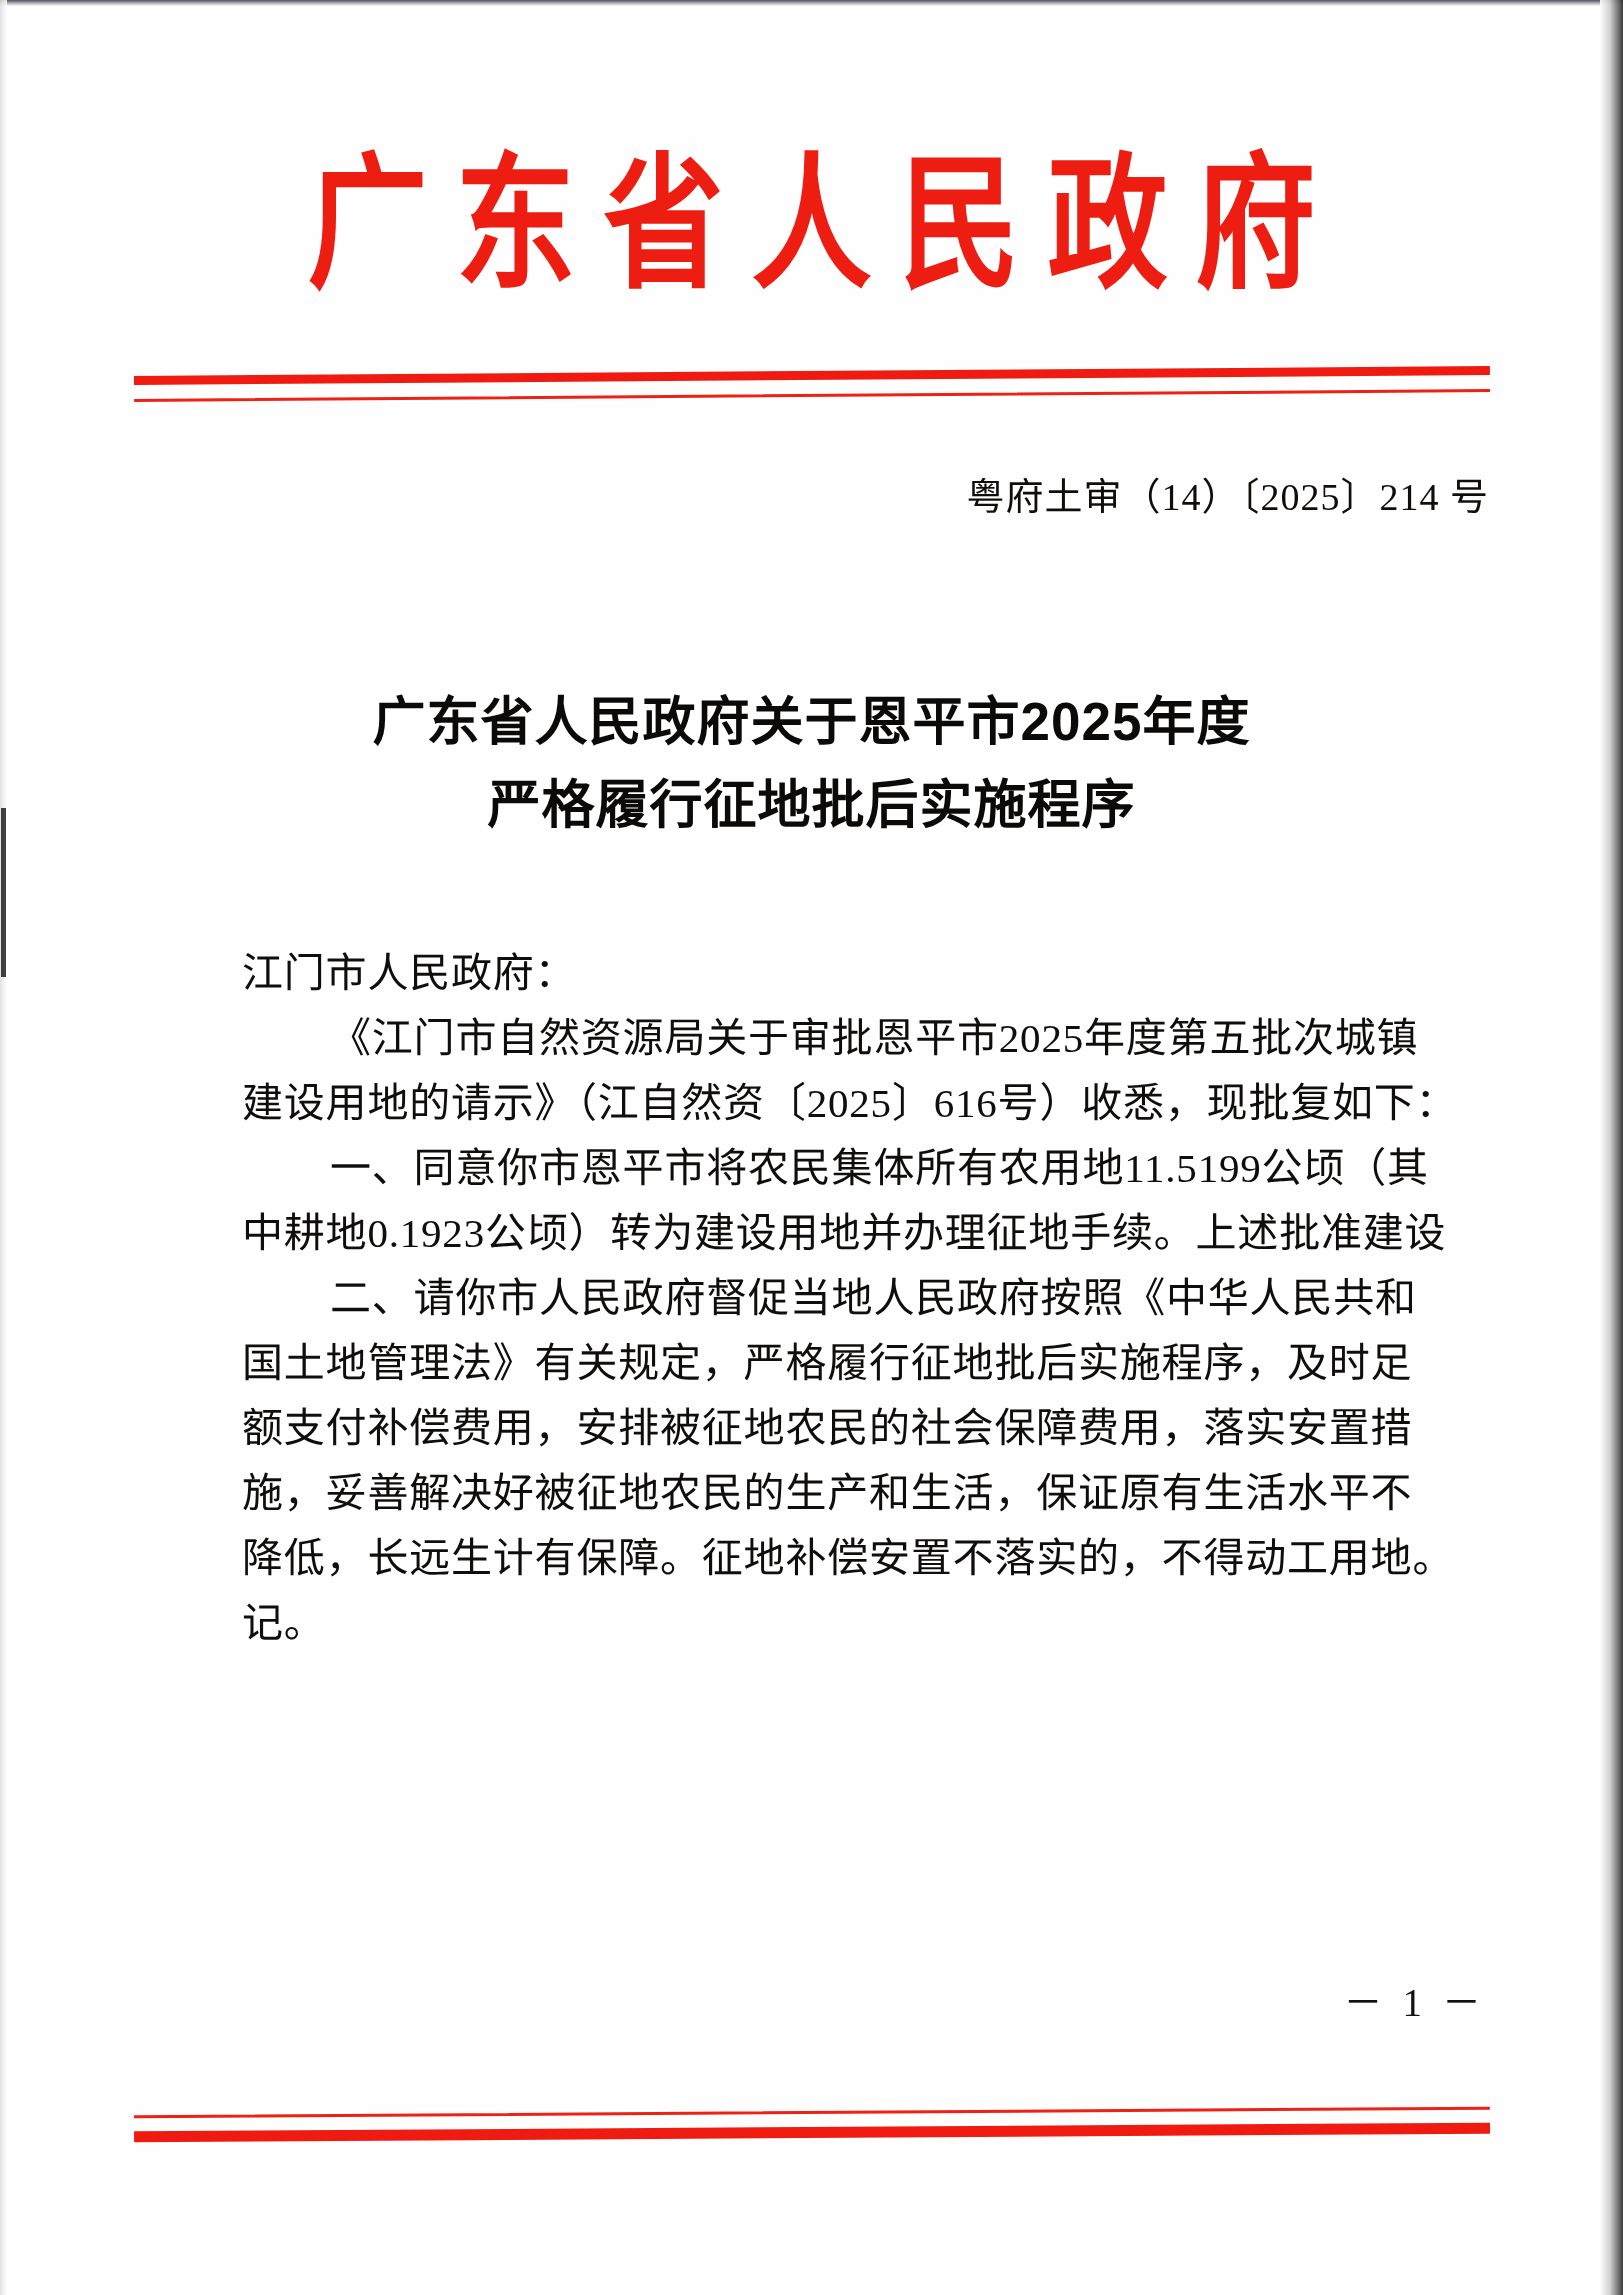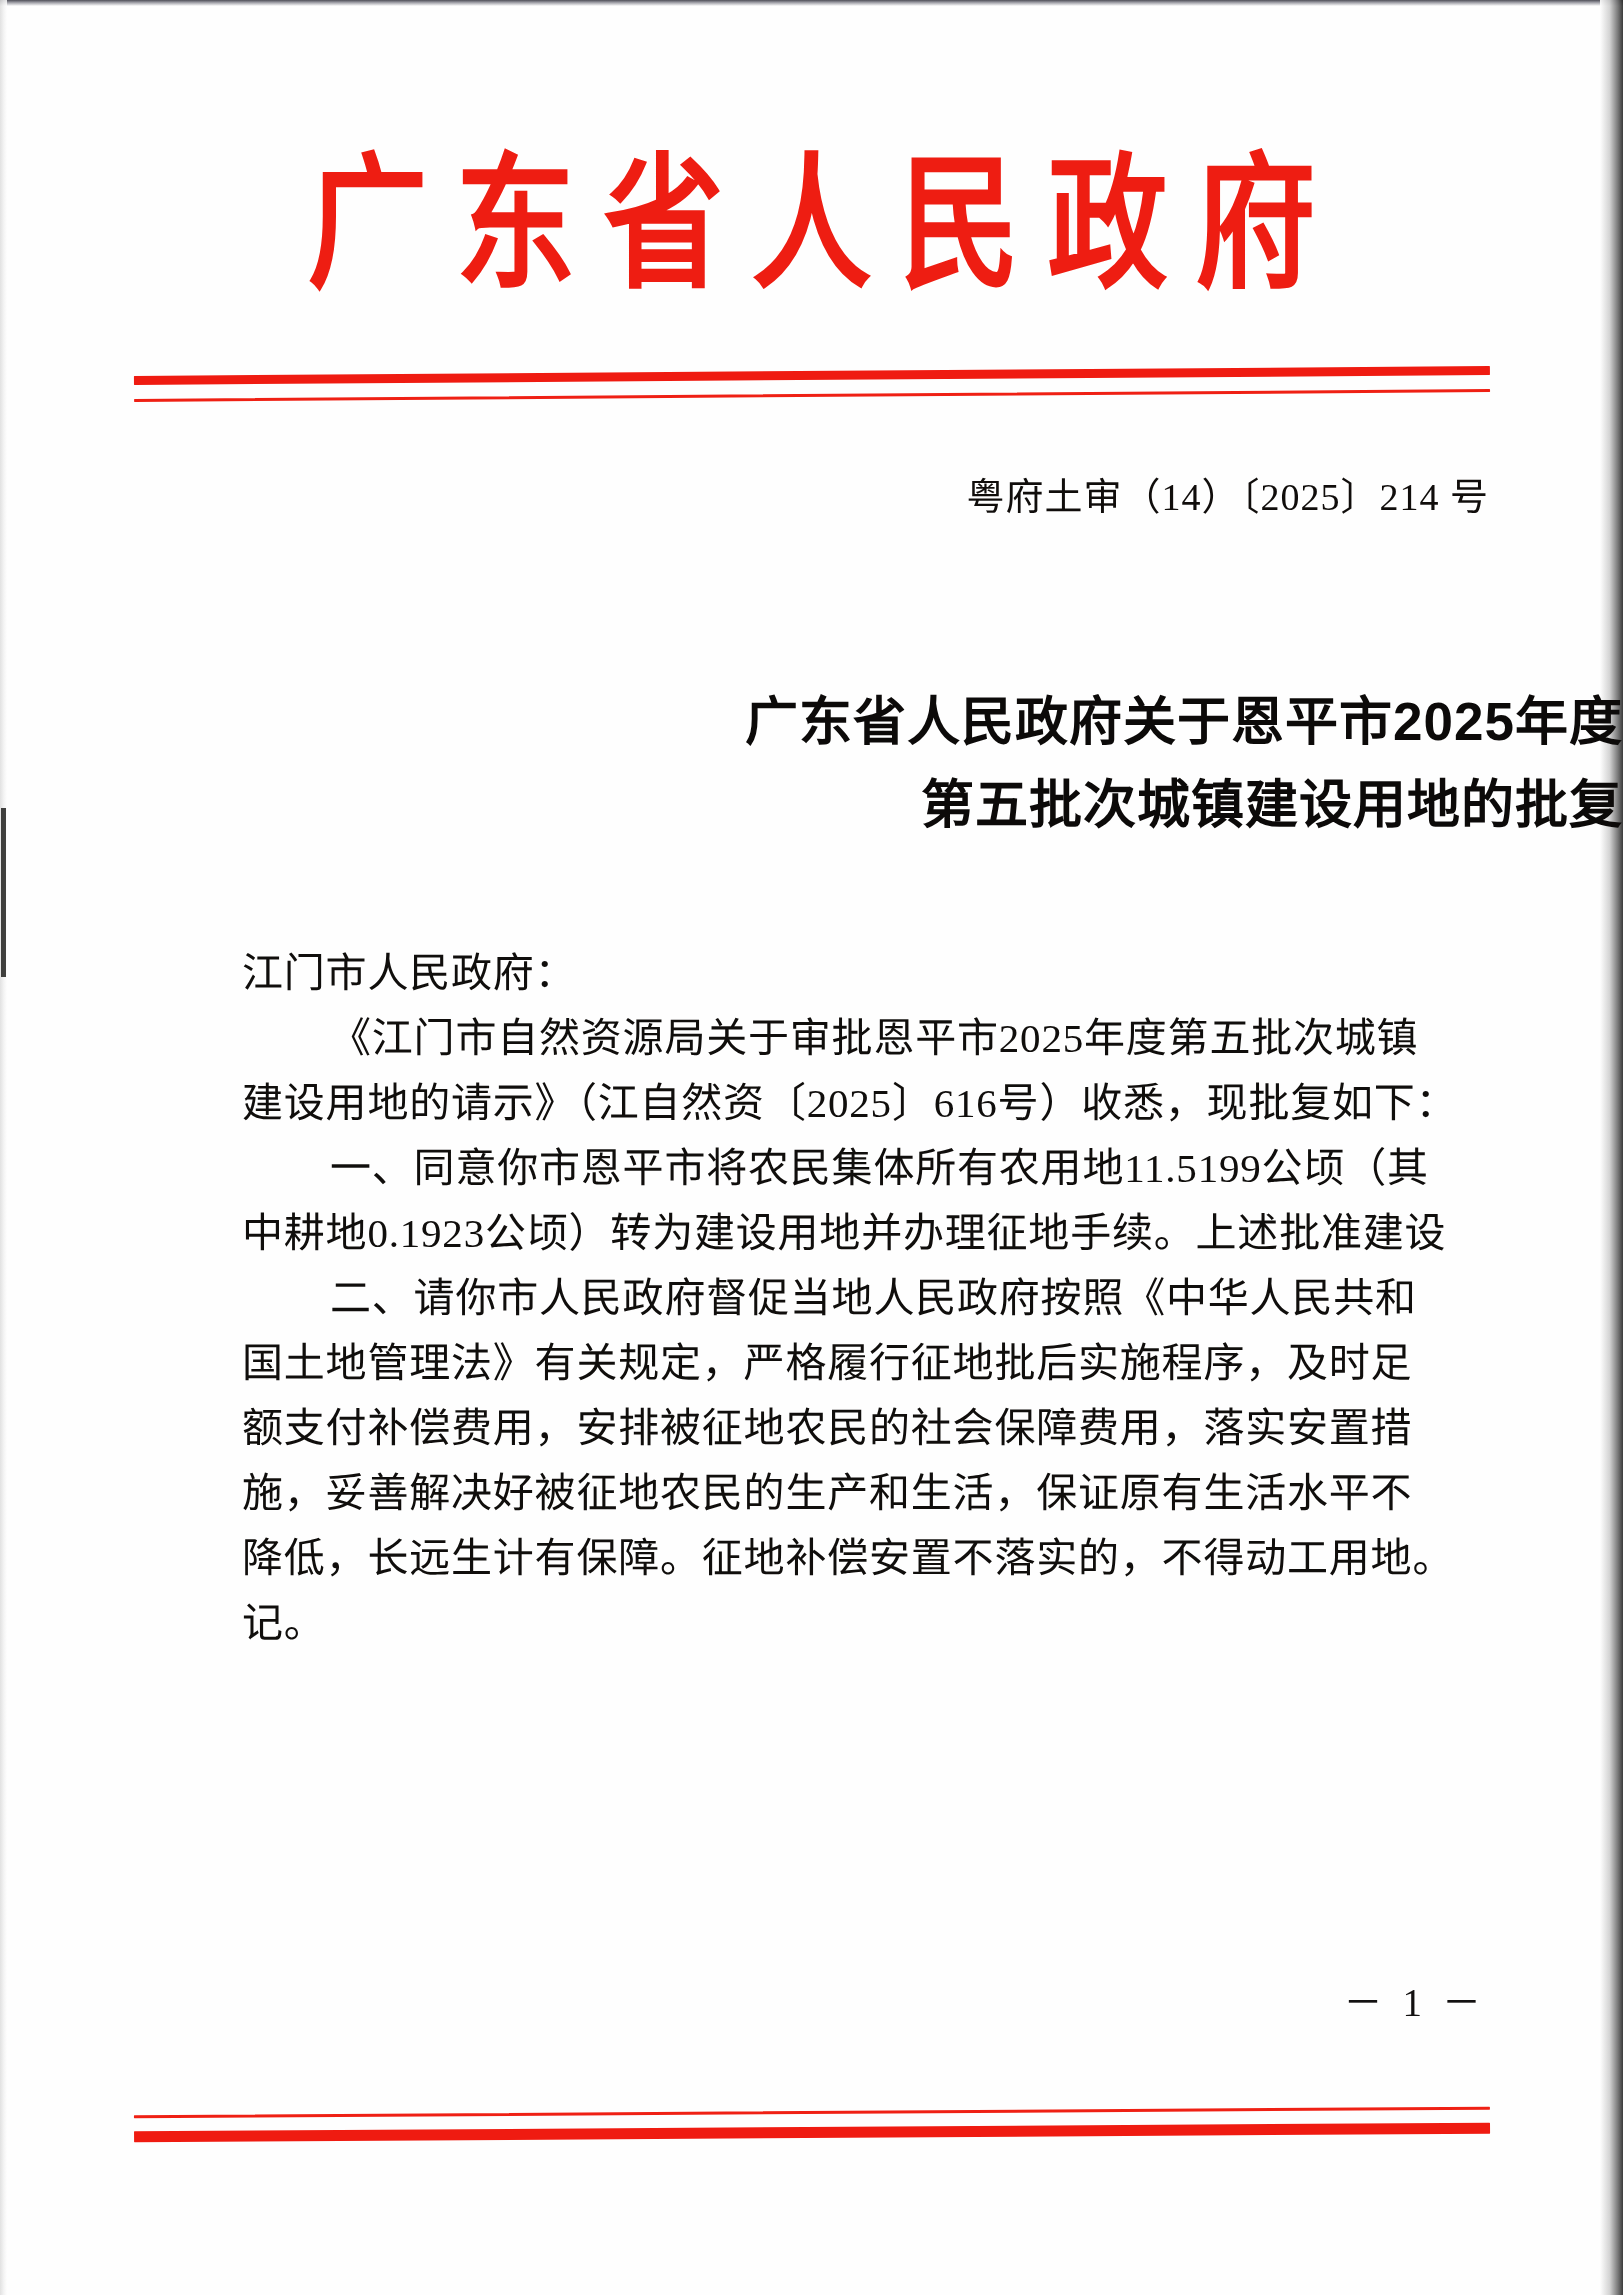--- a/index.html
+++ b/index.html
@@ -109,21 +109,21 @@
     letter-spacing: 1px;
     white-space: nowrap;
   }
 
   
   .doc-title {
     position: absolute;
     left: 0;
     top: 680px;
     width: 1623px;
-    text-align: right;
+    text-align: center;
     font-family: "Liberation Sans", "DejaVu Sans", sans-serif;
     font-weight: bold;
     font-size: 53px;
     line-height: 83px;
     letter-spacing: 1px;
     color: #0c0a09;
   }
   .doc-title .tline { display: block; white-space: nowrap; }
 
   
@@ -183,21 +183,21 @@
   <div class="rule-group-top">
     <div class="rule-thick"></div>
     <div class="rule-gap-a"></div>
     <div class="rule-thin"></div>
   </div>
 
   <div class="doc-number">粤府土审（14）〔2025〕214 号</div>
 
   <div class="doc-title">
     <span class="tline">广东省人民政府关于恩平市2025年度</span>
-    <span class="tline">第五批次城镇建设用地的批复</span>
+    <span class="tline">严格履行征地批后实施程序</span>
   </div>
 
   <div class="body-block">
     <span class="body-line">江门市人民政府：</span>
     <span class="body-line indent">《江门市自然资源局关于审批恩平市2025年度第五批次城镇</span>
     <span class="body-line">建设用地的请示》（江自然资〔2025〕616号）收悉，现批复如下：</span>
     <span class="body-line indent">一、同意你市恩平市将农民集体所有农用地11.5199公顷（其</span>
     <span class="body-line">中耕地0.1923公顷）转为建设用地并办理征地手续。上述批准建设</span>
     <span class="body-line indent">二、请你市人民政府督促当地人民政府按照《中华人民共和</span>
     <span class="body-line">国土地管理法》有关规定，严格履行征地批后实施程序，及时足</span>

